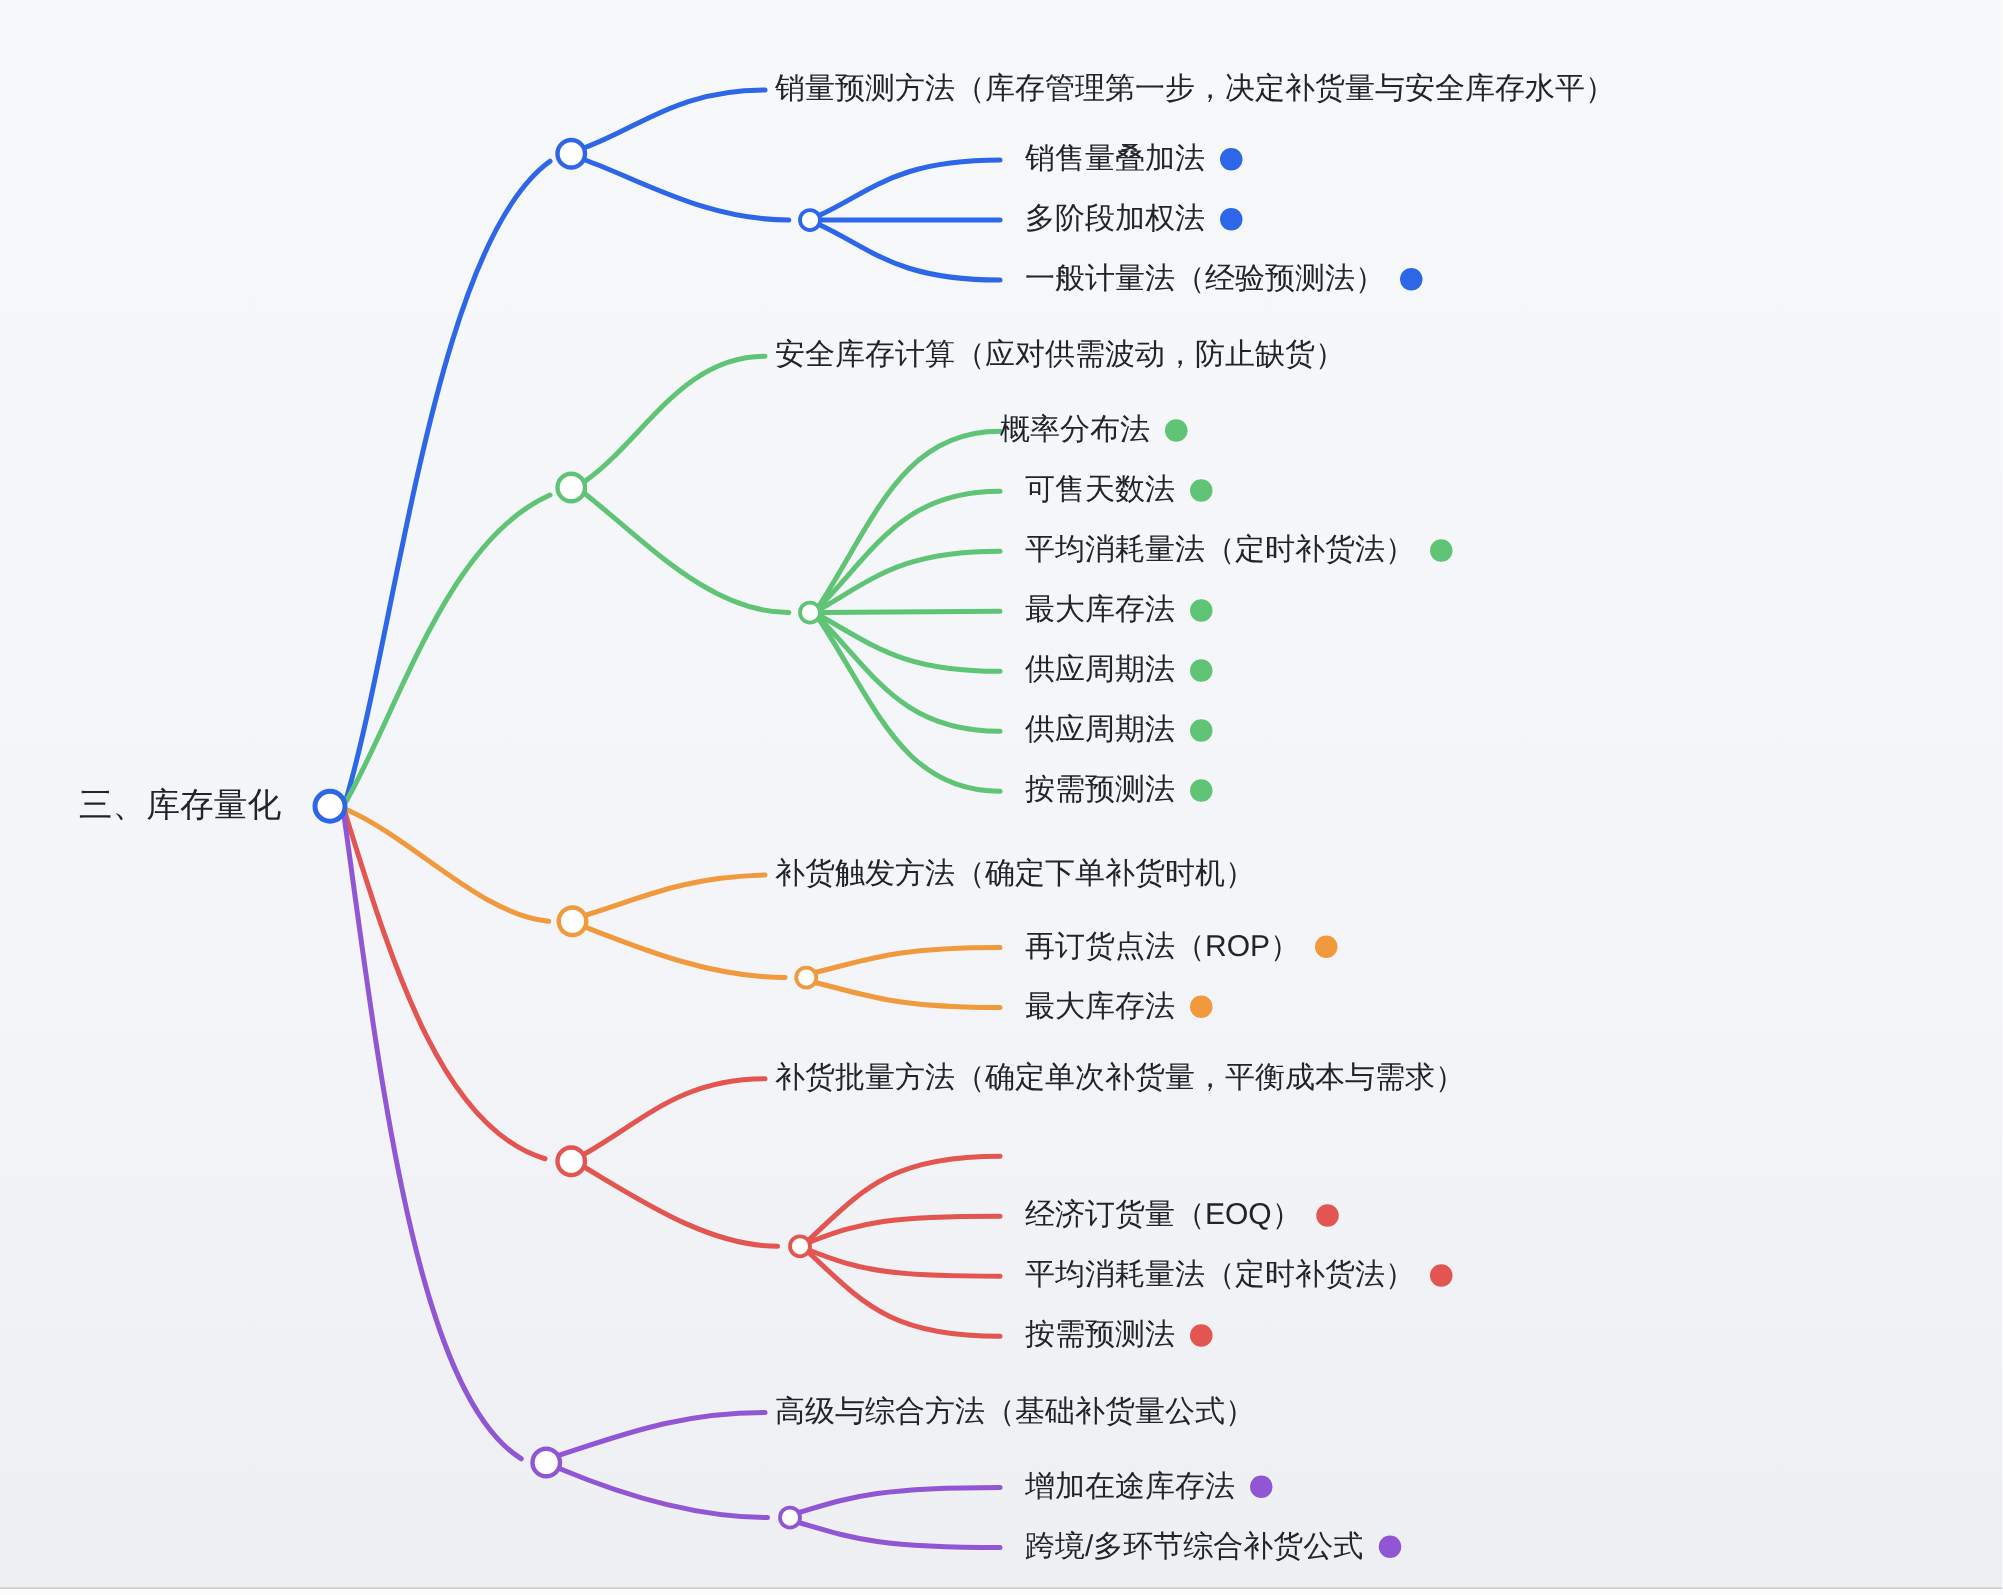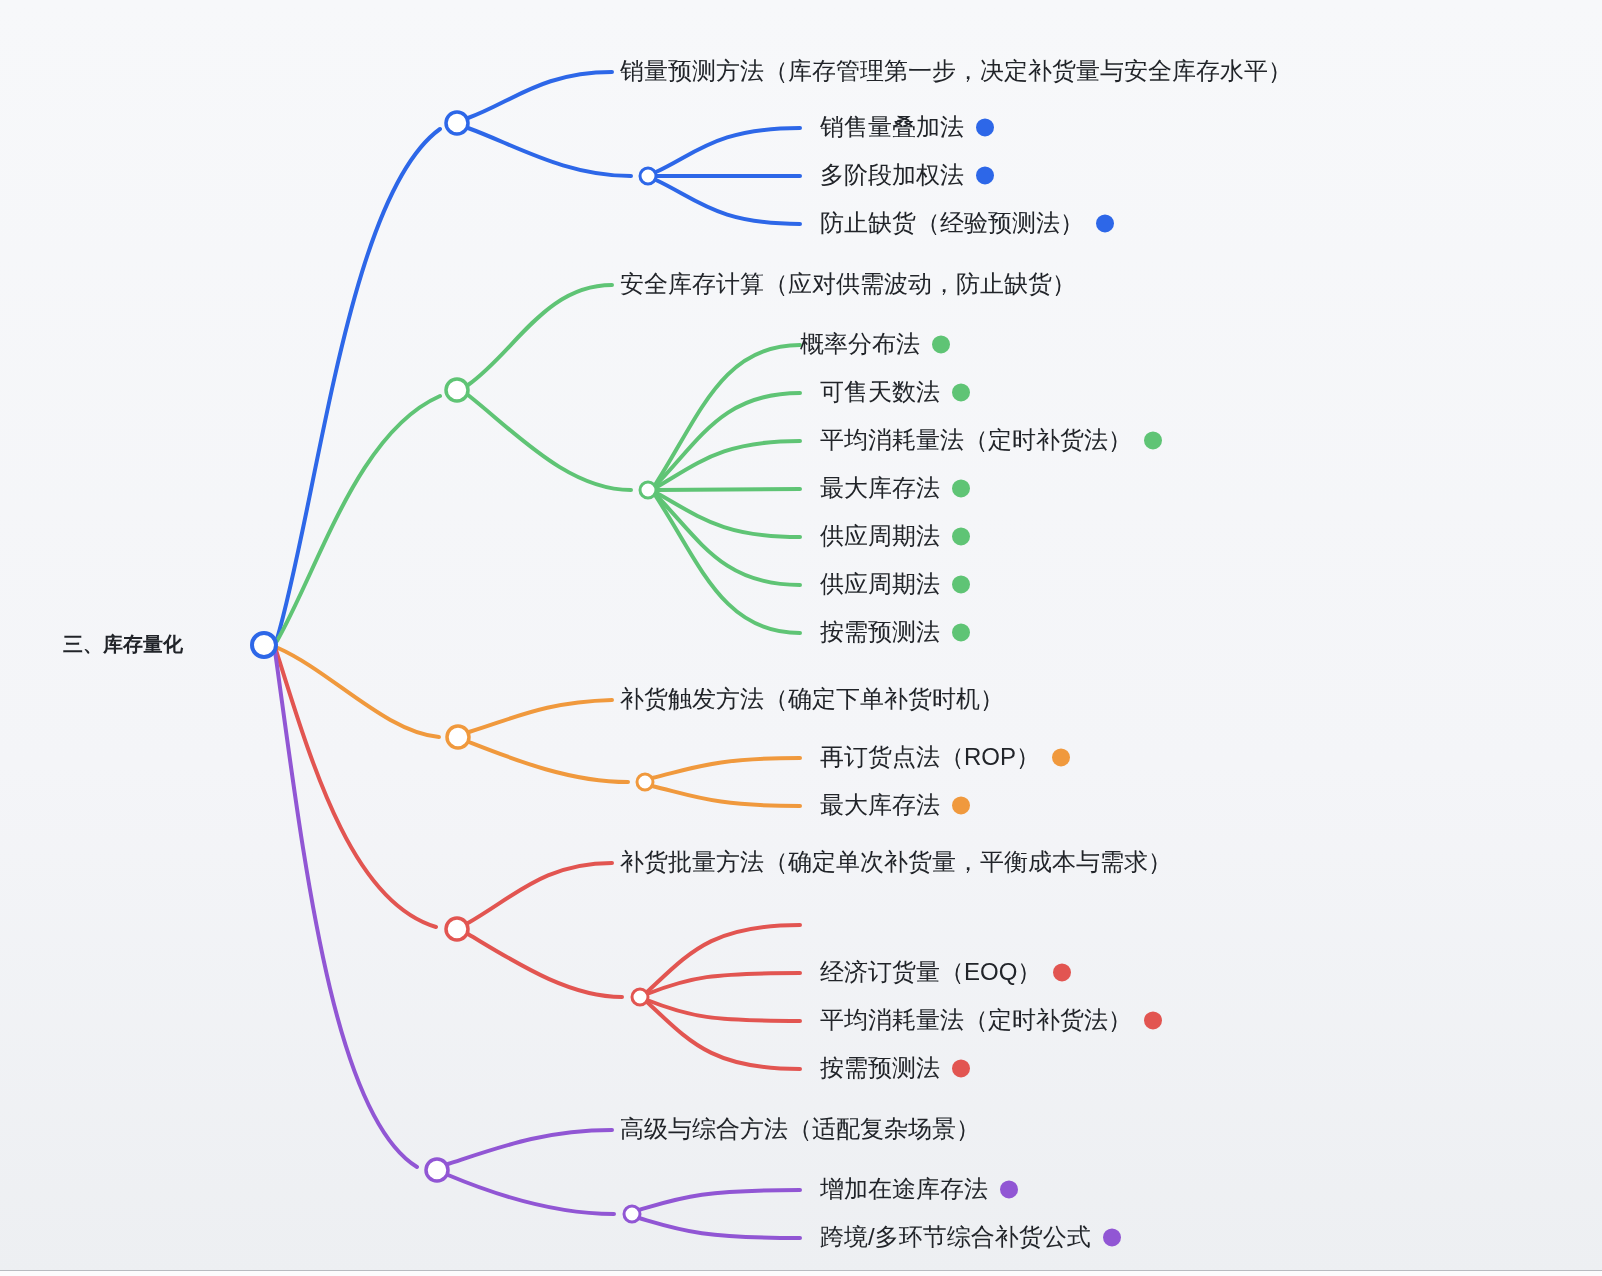--- a/index.html
+++ b/index.html
@@ -16,21 +16,21 @@
     position:absolute;
     display:flex;align-items:center;
     white-space:nowrap;
     transform:translateY(-52%);
     font-size:24px;line-height:1.25;
   }
   .node .dot{
     width:18px;height:18px;border-radius:50%;
     margin-left:12px;flex:none;background:#999;
   }
-  .root-node{font-size:20px;font-weight:bold;}
+  .root-node{font-size:27px;}
   .bottom-edge{
     position:absolute;left:0;right:0;bottom:0;height:5px;
     background:#fcfcfd;border-top:1px solid #b8bbc0;
   }
 </style>
 </head>
 <body>
 
 <div class="canvas">
 
@@ -106,21 +106,21 @@
   </div>
   <div class="node" style="left:820px;top:128px">
     <span>销售量叠加法</span>
     <span class="dot" style="background: rgb(45, 103, 232);"></span>
   </div>
   <div class="node" style="left:820px;top:176px">
     <span>多阶段加权法</span>
     <span class="dot" style="background: rgb(45, 103, 232);"></span>
   </div>
   <div class="node" style="left:820px;top:224px">
-    <span>防止缺货（经验预测法）</span>
+    <span>一般计量法（经验预测法）</span>
     <span class="dot" style="background: rgb(45, 103, 232);"></span>
   </div>
 
   <div class="node" style="left:620px;top:285px">
     <span>安全库存计算（应对供需波动，防止缺货）</span>
   </div>
   <div class="node" style="left:800px;top:345px">
     <span>概率分布法</span>
     <span class="dot" style="background: rgb(95, 196, 117);"></span>
   </div>
@@ -171,21 +171,21 @@
   <div class="node" style="left:820px;top:1021px">
     <span>平均消耗量法（定时补货法）</span>
     <span class="dot" style="background: rgb(226, 85, 81);"></span>
   </div>
   <div class="node" style="left:820px;top:1069px">
     <span>按需预测法</span>
     <span class="dot" style="background: rgb(226, 85, 81);"></span>
   </div>
 
   <div class="node" style="left:620px;top:1130px">
-    <span>高级与综合方法（适配复杂场景）</span>
+    <span>高级与综合方法（基础补货量公式）</span>
   </div>
   <div class="node" style="left:820px;top:1190px">
     <span>增加在途库存法</span>
     <span class="dot" style="background: rgb(145, 86, 212);"></span>
   </div>
   <div class="node" style="left:820px;top:1238px">
     <span>跨境/多环节综合补货公式</span>
     <span class="dot" style="background: rgb(145, 86, 212);"></span>
   </div>
 

